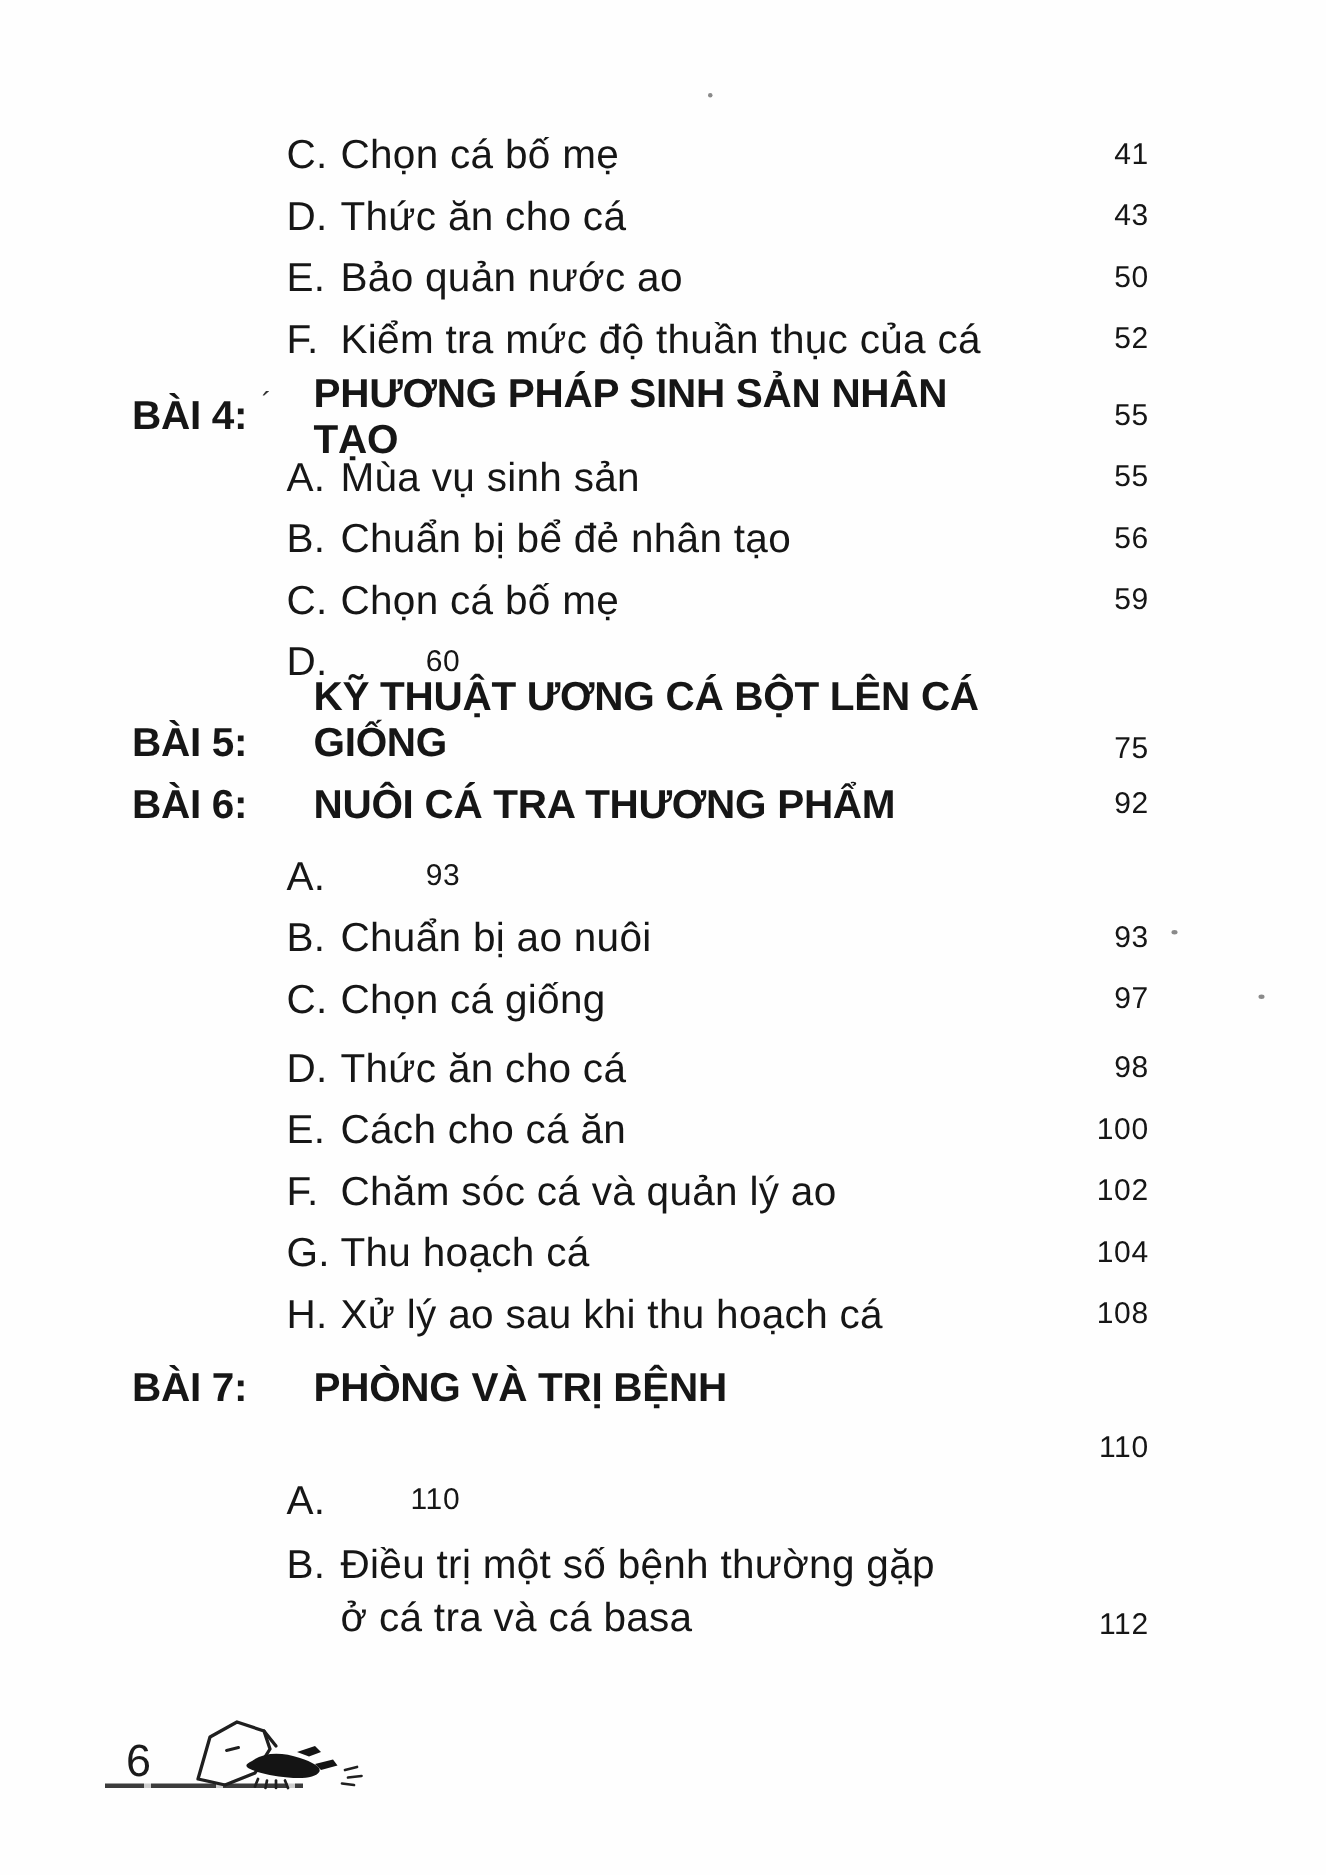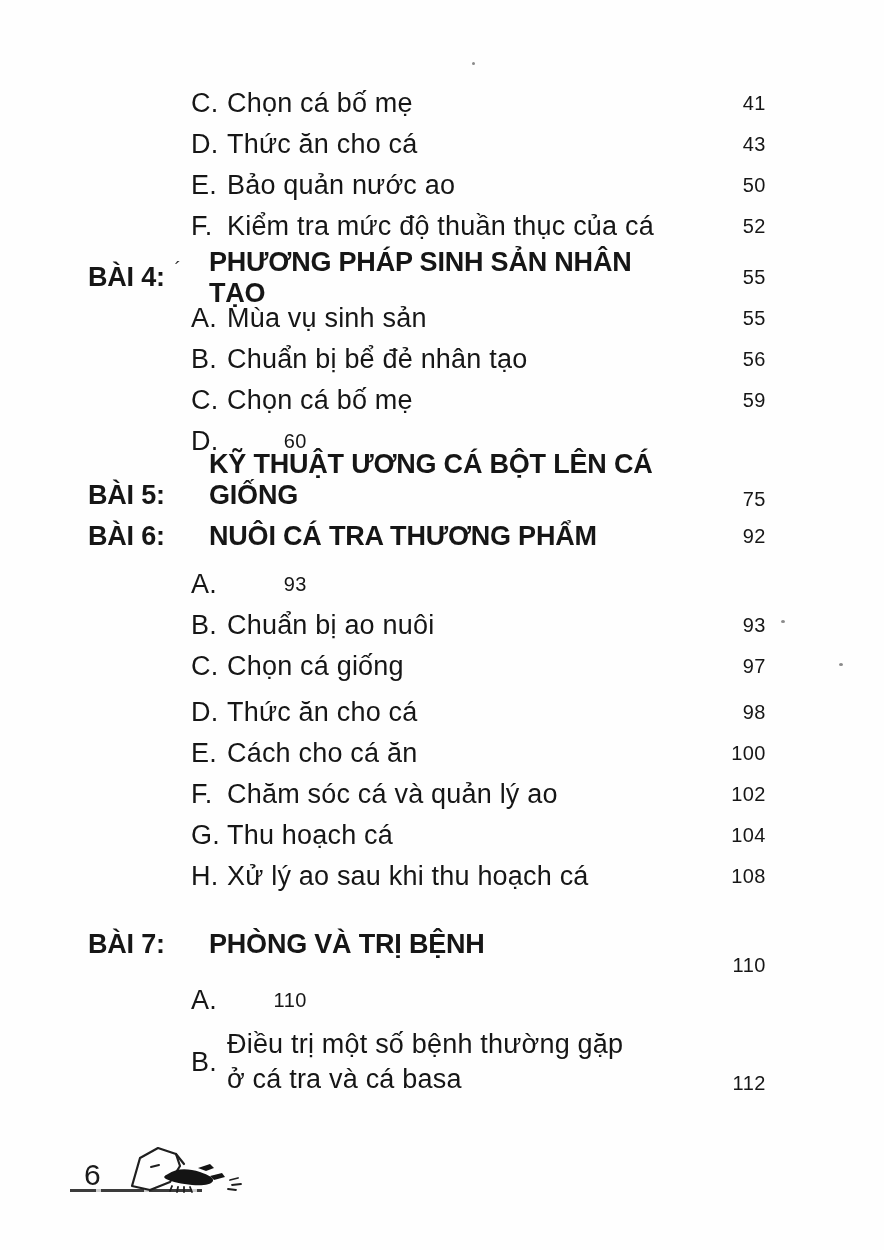--- a/index.html
+++ b/index.html
@@ -29,21 +29,21 @@
   }
   .row.section{font-weight:bold;letter-spacing:-0.2px;gap:18px;}
   .row.mt10{margin-top:10px;}
   .row.mt9{margin-top:9px;}
   .row.mt8{margin-top:8px;align-items:flex-end;}
   .row.mt7{margin-top:7px;}
   .row.mt5{margin-top:5px;}
   .row.mt3{margin-top:3px;}
   .row.two-line{
     height:74px;
-    align-items:center;
+    align-items:flex-start;
   }
   .row.two-line .title{line-height:35px;padding-top:2px;}
   .row.two-line .bai,
   .row.two-line .letter{line-height:35px;padding-top:2px;}
   .row.two-line .pagenum{align-self:flex-end;padding-bottom:3px;}
   .bai{
     flex:0 0 103px;
     display:flex;
     justify-content:space-between;
     padding-right:10px;

